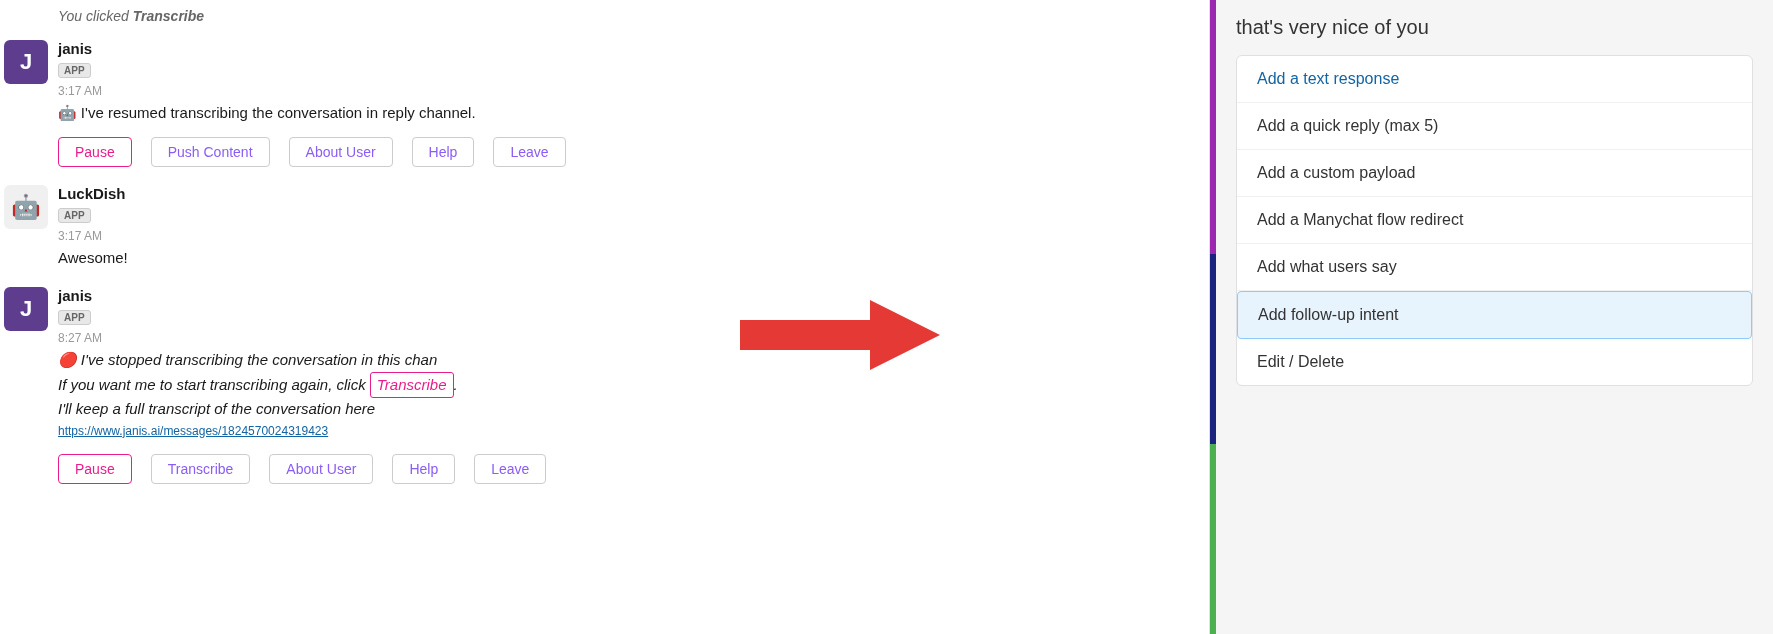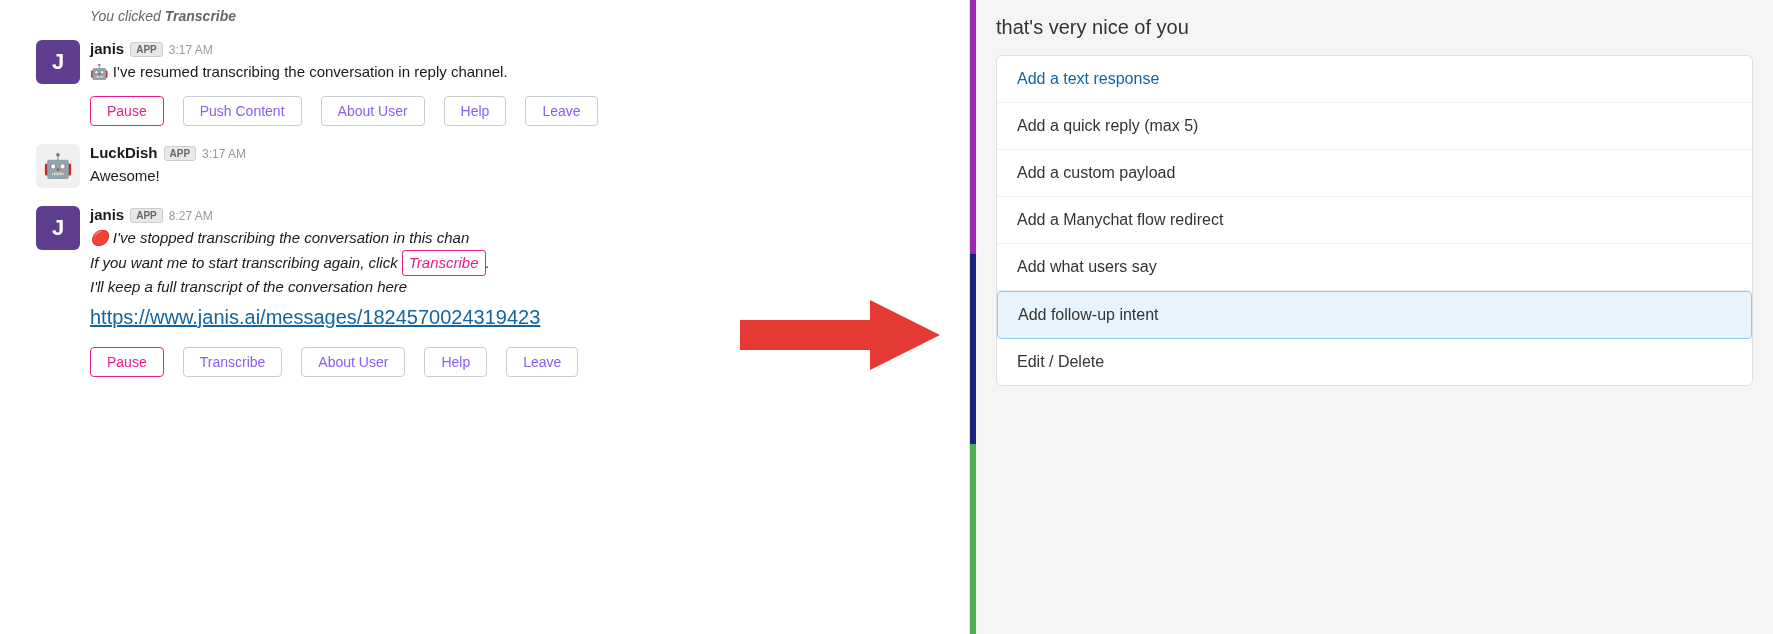--- a/index.html
+++ b/index.html
@@ -7,23 +7,23 @@
       font-family: -apple-system, BlinkMacSystemFont, 'Segoe UI', sans-serif;
       background: #f8f8f8;
       display: flex;
       width: 1773px;
       height: 634px;
       overflow: hidden;
     }
 
     
     .chat-panel {
-      width: 970px;
+      width: 1210px;
       background: #fff;
-      padding: 0 36px;
+      padding: 0 4px;
       overflow-y: auto;
       border-right: 1px solid #e0e0e0;
       position: relative;
     }
 
     .chat-message {
       display: flex;
       align-items: flex-start;
       margin: 12px 0;
       gap: 10px;
@@ -51,23 +51,24 @@
       background: #f0f0f0;
       font-size: 24px;
     }
 
     .message-content {
       flex: 1;
     }
 
     .message-header {
       display: flex;
-      align-items: flex-end;
+      align-items: flex-start;
       gap: 6px;
       margin-bottom: 4px;
+      flex-direction: column;
     }
 
     .username {
       font-weight: 700;
       font-size: 15px;
       color: #1a1a1a;
     }
 
     .app-badge {
       background: #e8e8e8;
@@ -101,21 +102,21 @@
       color: #e91e8c;
       font-style: italic;
       border: 1px solid #e91e8c;
       padding: 1px 6px;
       border-radius: 3px;
       display: inline-block;
     }
 
     .chat-link {
       color: #1264a3;
-      font-size: 20px;
+      font-size: 12px;
       line-height: 1.8;
     }
 
     .button-row {
       display: flex;
       gap: 19px;
       margin-top: 8px;
       padding-left: 54px;
     }
 

